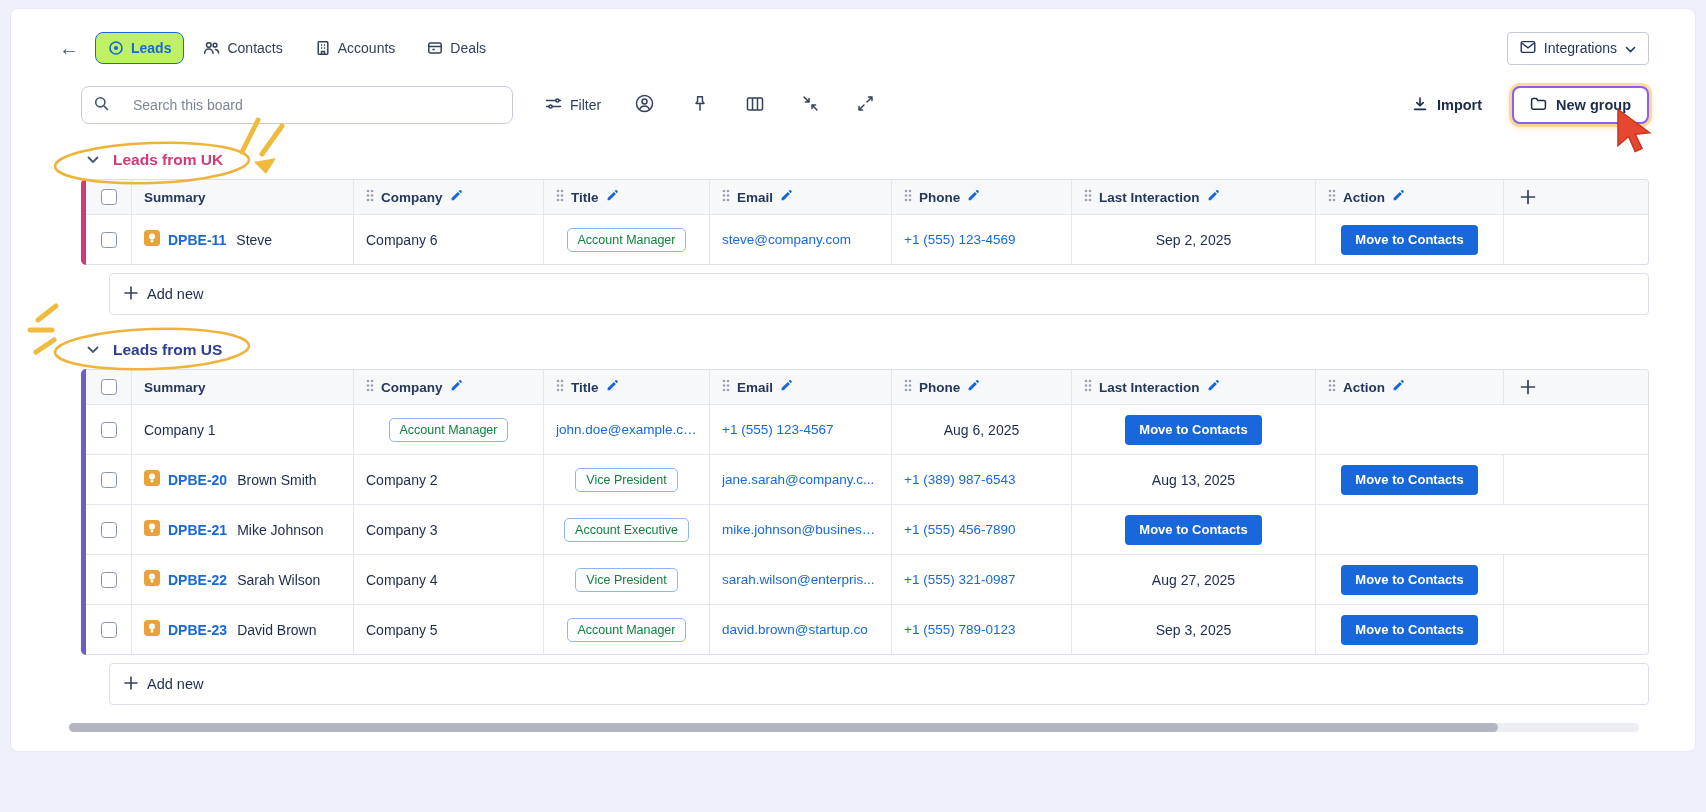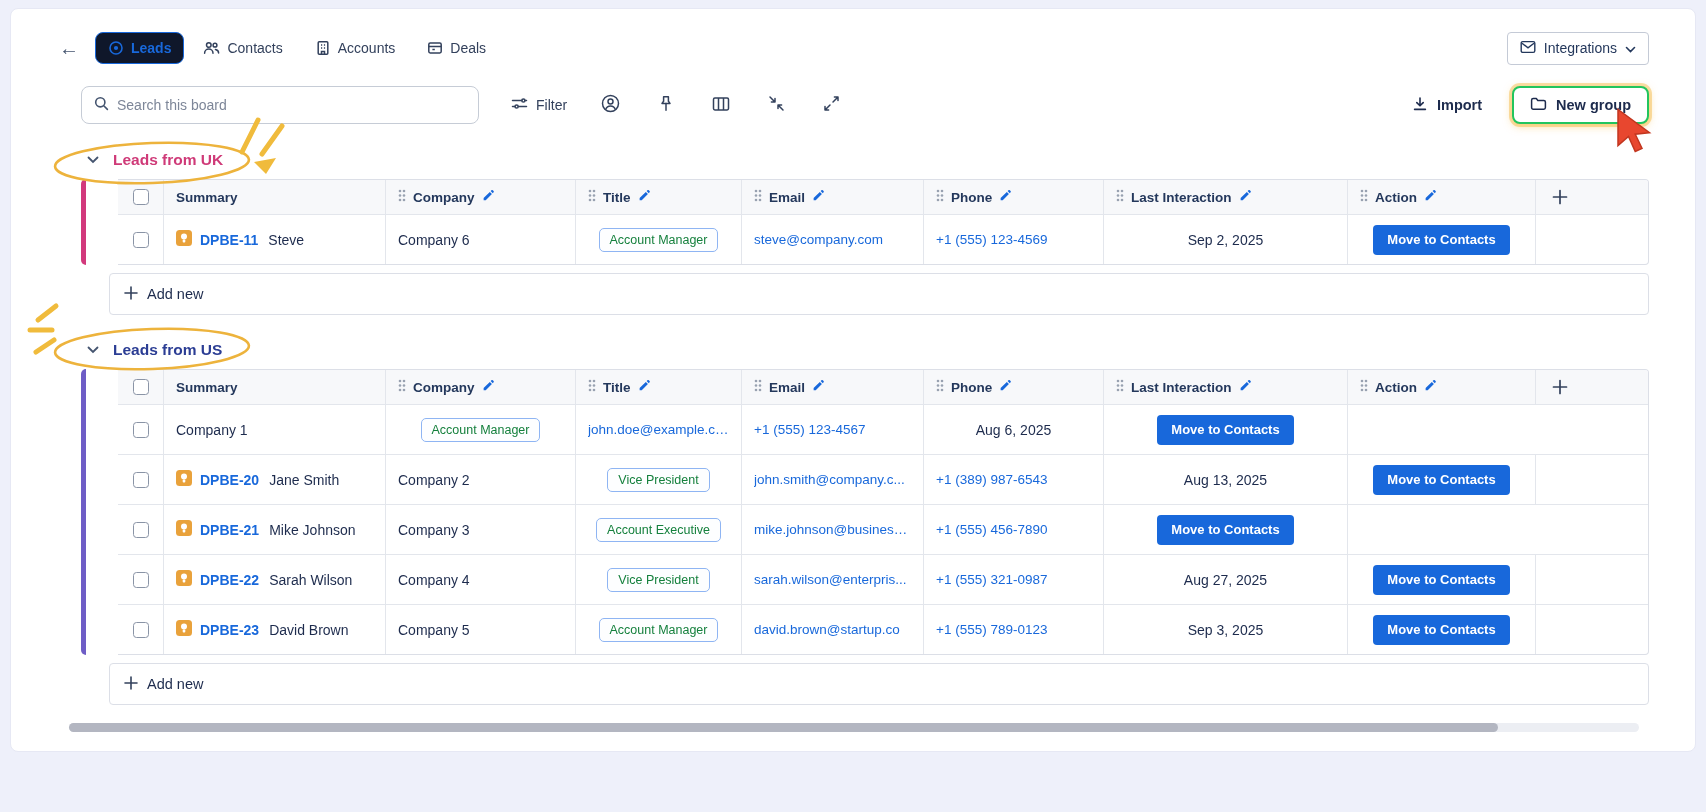--- a/index.html
+++ b/index.html
@@ -14,47 +14,47 @@
   .card {
     position:absolute; left:10px; right:10px; top:8px; height:744px;
     background:#ffffff; border:1px solid #e6e8f4; border-radius:8px;
     padding:20px 46px 0 48px;
   }
   
   .top-nav { display:flex; align-items:center; height:38px; }
   .back-arrow { font-size:20px; color:#44546f; cursor:pointer; margin-right:16px; line-height:1; }
   .tabs { display:flex; align-items:center; gap:6px; }
   .tab { display:flex; align-items:center; gap:7px; padding:7px 12px; font-size:14px; color:#33415c; border-radius:8px; cursor:pointer; border:1.5px solid transparent; }
-  .tab.active { color:#1868db; border-color:#1868db; font-weight:700; background:#0f172a; }
+  .tab.active { color:#1868db; border-color:#1868db; font-weight:700; background:#bef264; }
   .tab svg { display:block; }
   .nav-right { margin-left:auto; }
   .integrations-btn { display:flex; align-items:center; gap:8px; border:1px solid #c4cad6; background:#fff; border-radius:4px; padding:7px 12px; font-size:14px; color:#24385c; cursor:pointer; font-family:inherit; }
   
   .toolbar { display:flex; align-items:center; margin:18px 0 0 22px; height:40px; }
-  .search-box { width:398px; height:38px; border:1px solid #c6ccd6; border-radius:8px; display:flex; align-items:center; gap:8px; padding:0 12px; background:#fff; }
+  .search-box { width:432px; height:38px; border:1px solid #c6ccd6; border-radius:8px; display:flex; align-items:center; gap:24px; padding:0 12px; background:#fff; }
   .search-box input { border:none; outline:none; flex:1; font-size:14px; font-family:inherit; color:#1d2b4d; background:transparent; }
   .search-box input::placeholder { color:#7d8698; }
   .filter-btn { display:flex; align-items:center; gap:8px; margin-left:32px; font-size:14px; color:#33415c; background:none; border:none; cursor:pointer; font-family:inherit; }
   .icon-btn { background:none; border:none; cursor:pointer; margin-left:30px; padding:4px; display:flex; align-items:center; }
   .toolbar-right { margin-left:auto; display:flex; align-items:center; }
   .import-btn { display:flex; align-items:center; gap:9px; background:none; border:none; font-size:14.5px; font-weight:600; color:#1d2b4d; cursor:pointer; font-family:inherit; }
   .new-group-btn {
     display:flex; align-items:center; gap:9px; margin-left:30px;
-    background:#fff; border:2px solid #22c55e; border-radius:8px;
+    background:#fff; border:2px solid #8b5cf6; border-radius:8px;
     padding:8px 16px; font-size:14.5px; font-weight:600; color:#1d2b4d; cursor:pointer; font-family:inherit;
     box-shadow:0 0 0 3px rgba(245,185,66,.45), 0 2px 8px rgba(245,185,66,.55);
   }
   
   .group { margin:0 0 0 22px; }
   .group-header { display:flex; align-items:center; gap:10px; margin:26px 0 10px 2px; }
   .chev-btn { background:none; border:none; cursor:pointer; padding:4px; display:flex; }
   .group-name { font-size:15.5px; font-weight:700; }
   .g-uk .group-name { color:#cf3a78; }
   .g-us .group-name { color:#2b3d94; }
-  .tbl-wrap { display:flex;gap:32px; }
+  .tbl-wrap { display:flex; }
   .accent { width:5px; border-radius:5px 0 0 5px; flex:none; }
   .g-uk .accent { background:#d2397c; }
   .g-us .accent { background:#6e5dc6; }
   .tbl {
     --cols: 46px 222px 190px 166px 182px 180px 244px 188px 1fr;
     flex:1; background:#fff; border:1px solid #dcdfe7; border-left:none; border-radius:0 4px 4px 0; overflow:hidden;
   }
   .trow { display:grid; grid-template-columns:var(--cols); }
   .trow + .trow { border-top:1px solid #e3e6ec; }
   .thead { background:#f7f8fa; }
@@ -527,30 +527,30 @@
           <div class="cell cb-cell">
               <span class="cb-box"></span>
             </div>
           <div class="cell summary-cell">
             <span><svg width="16" height="16" viewBox="0 0 16 16">
                   <rect width="16" height="16" rx="3.5" fill="#e9a23b"></rect>
                   <circle cx="8" cy="6.6" r="3" fill="#fff"></circle>
                   <rect x="6.7" y="9.6" width="2.6" height="2.9" rx="0.8" fill="#fff"></rect>
                 </svg></span>
             <span class="issue-key">DPBE-20</span>
-            <span class="person-name">Jane Smith</span>
+            <span class="person-name">Brown Smith</span>
           </div>
           <div class="cell">
               <span>Company 2</span>
             </div>
           <div class="cell center-cell">
               <span class="badge">Vice President</span>
             </div>
           <div class="cell">
-              <a class="link" href="#">john.smith@company.c...</a>
+              <a class="link" href="#">jane.sarah@company.c...</a>
             </div>
           <div class="cell">
               <a class="link" href="#">+1 (389) 987-6543</a>
             </div>
           <div class="cell date-cell">
               <span>Aug 13, 2025</span>
             </div>
           <div class="cell center-cell">
               <button class="btn-primary">Move to Contacts</button>
             </div>

